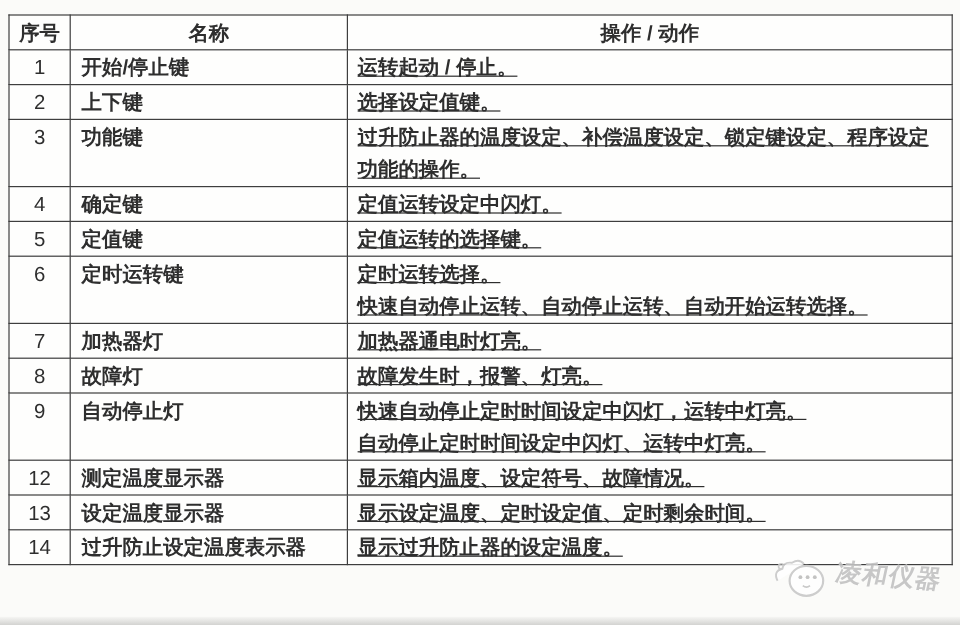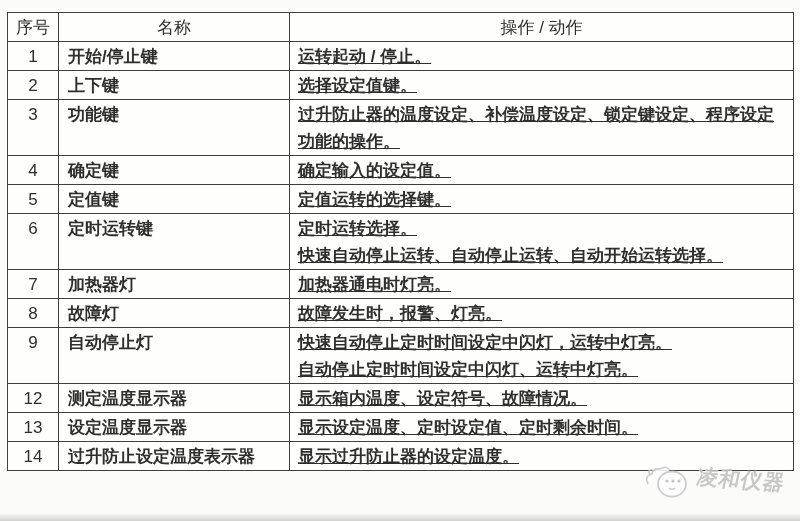--- a/index.html
+++ b/index.html
@@ -21,21 +21,21 @@
   col.w-act{width:504px;}
 
   th,td{
     border:1.6px solid #3e3e3e;
     padding:0;
     color:#2e2e2e;
     font-size:17px;
   }
   th{
     height:28px;
-    font-weight:400;
+    font-weight:700;
     text-align:center;
     line-height:27px;
   }
   td{
     vertical-align:top;
     line-height:27px;
     font-weight:600;
   }
   td.c-no{text-align:center;font-weight:400;padding-top:1px;}
   td.c-name{padding-left:9px;padding-top:1px;}
@@ -99,21 +99,21 @@
         <td class="c-name">功能键</td>
         <td class="c-act">
           <div class="line">过升防止器的温度设定、补偿温度设定、锁定键设定、程序设定</div>
           <div class="line">功能的操作。</div>
         </td>
       </tr>
       <tr class="single">
         <td class="c-no">4</td>
         <td class="c-name">确定键</td>
         <td class="c-act">
-          <div class="line">确定输入的设定值。</div>
+          <div class="line">定值运转设定中闪灯。</div>
         </td>
       </tr>
       <tr class="single">
         <td class="c-no">5</td>
         <td class="c-name">定值键</td>
         <td class="c-act">
           <div class="line">定值运转的选择键。</div>
         </td>
       </tr>
       <tr class="double">

